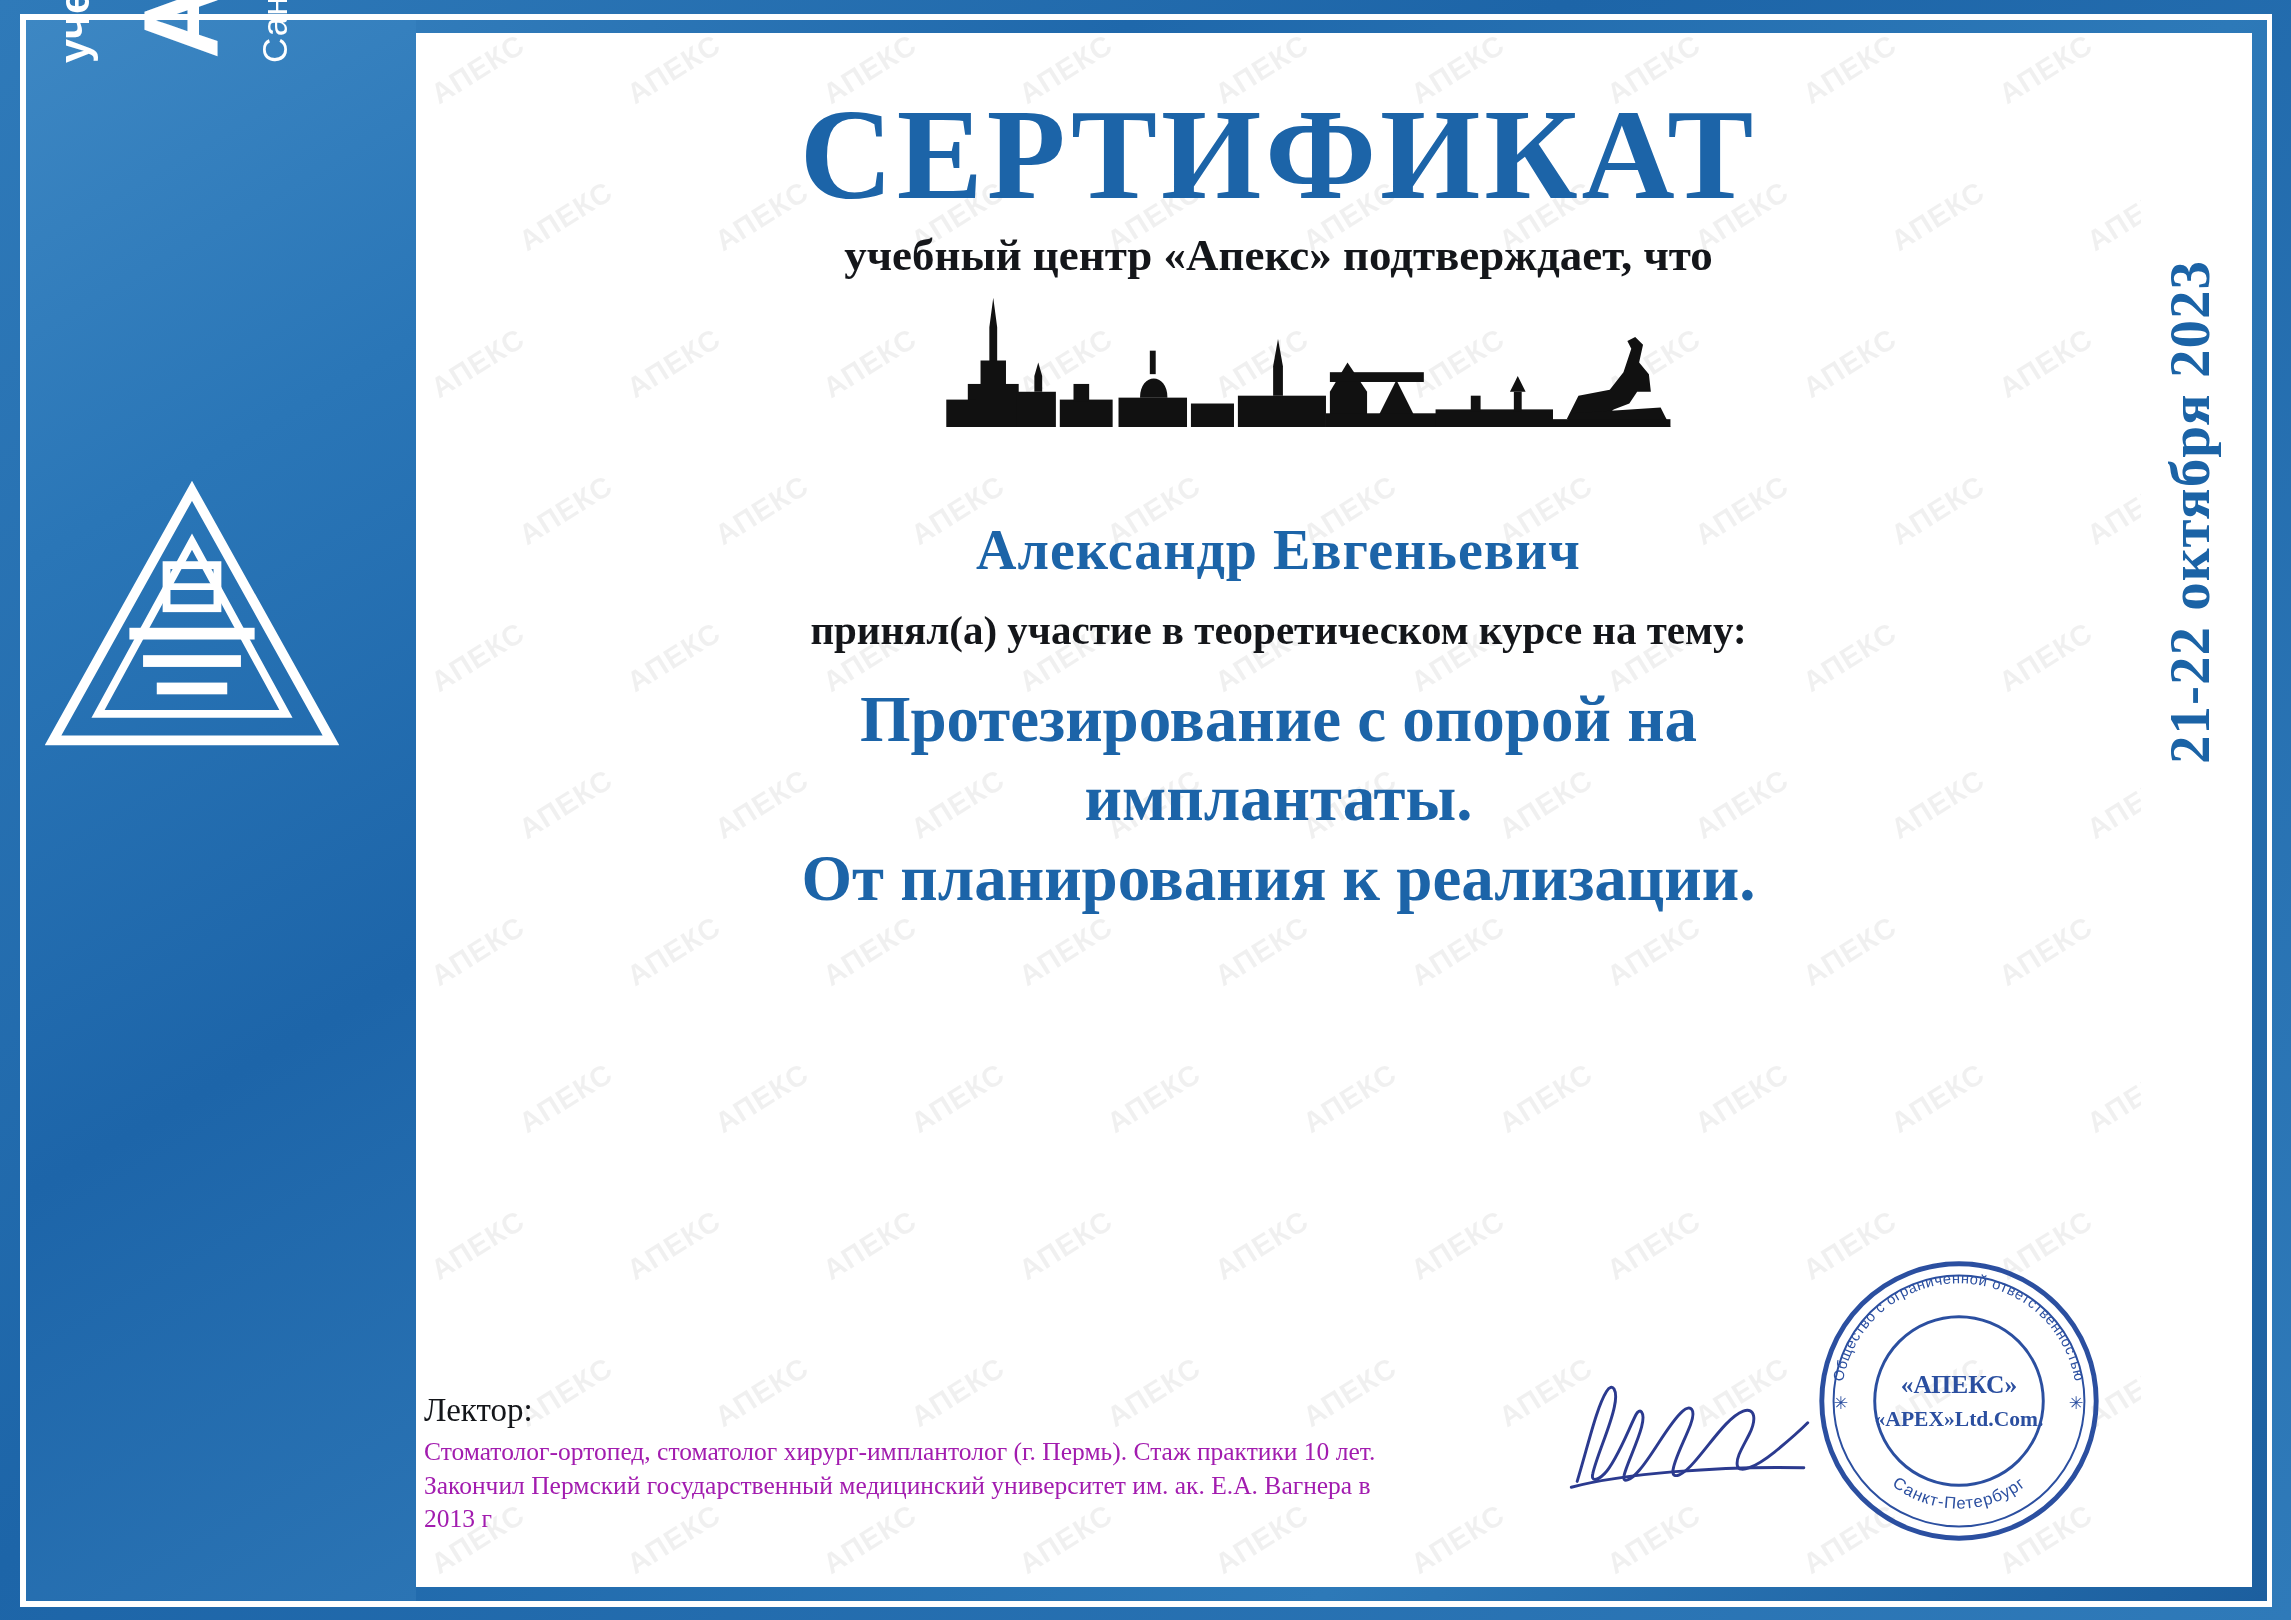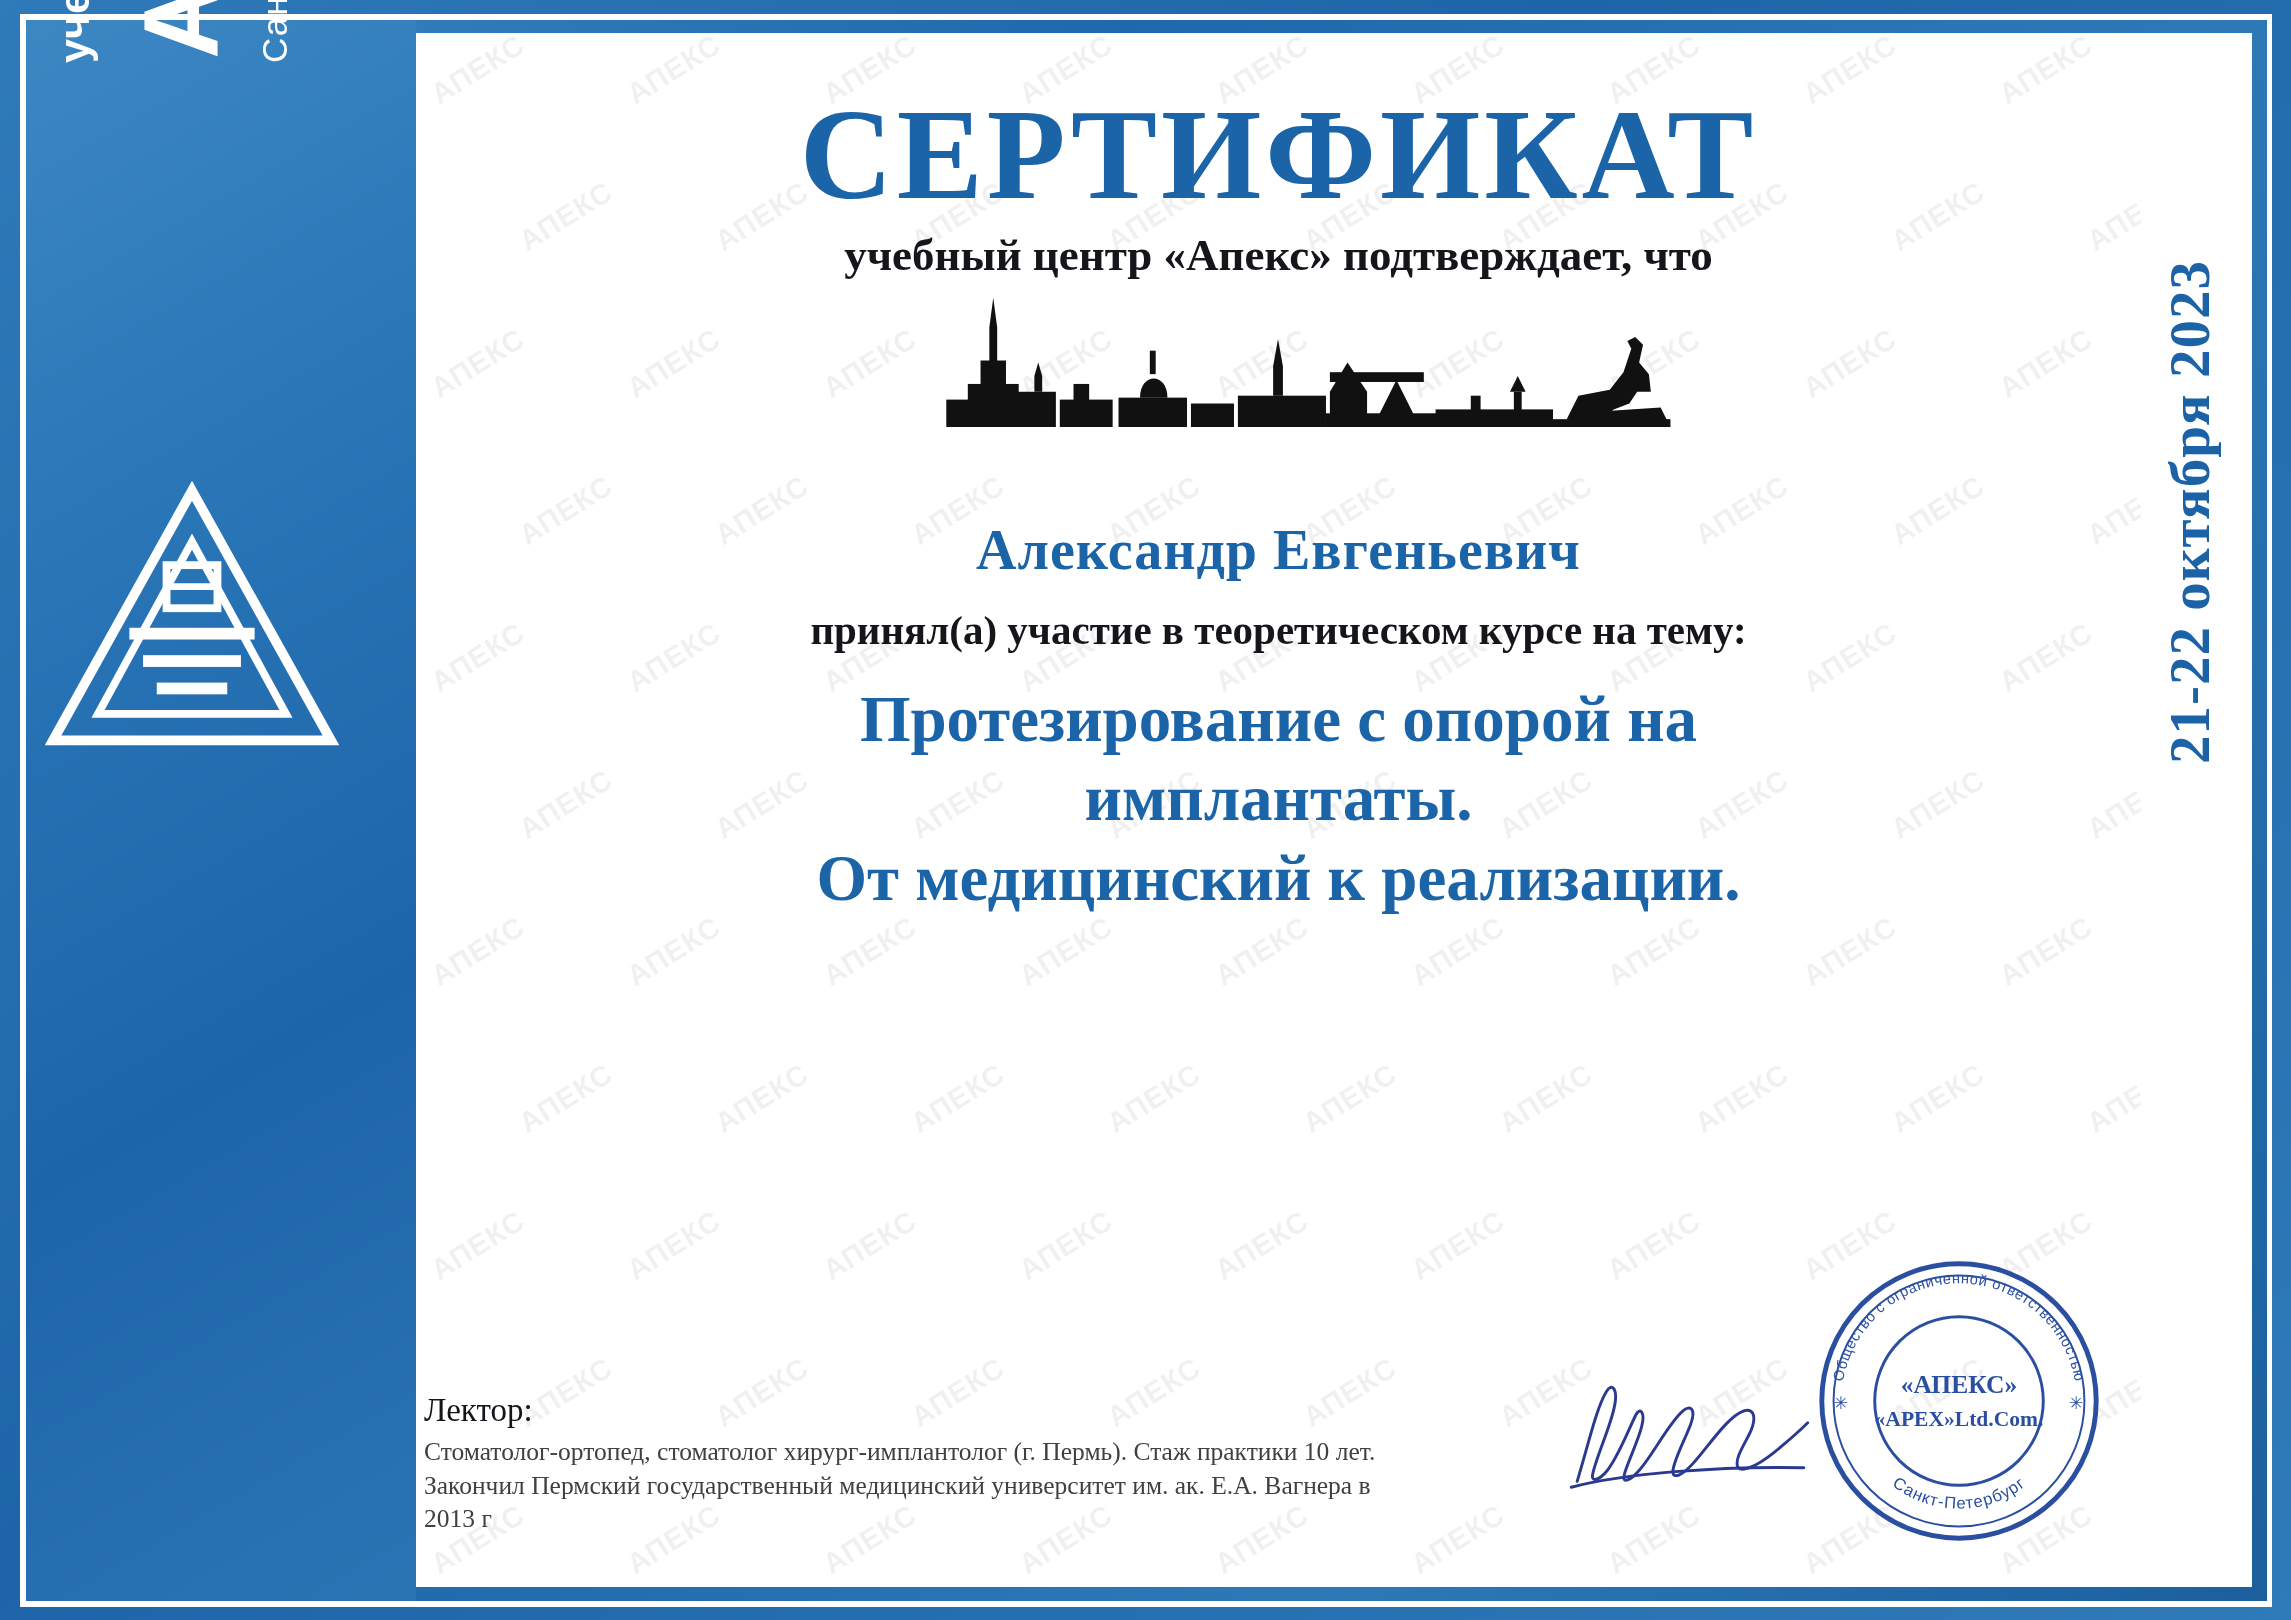--- a/index.html
+++ b/index.html
@@ -259,21 +259,21 @@
     margin-bottom: 5.9px;
   }
   .lecturer-name {
     color: #14161a;
     font-family: "Liberation Sans", sans-serif;
     font-weight: bold;
     font-size: 39px;
     margin-bottom: 7.8px;
   }
   .lecturer-desc {
-    color: #404040;
+    color: #a21caf;
     font-family: "Liberation Serif", serif;
     font-size: 25.5px;
     line-height: 1.32;
   }
 
   .signature {
     position: absolute;
     right: 323px;
     bottom: 88px;
     width: 255px;
@@ -463,21 +463,21 @@
         </g>
       </svg>
     </div>
 
     <div class="recipient-name">Александр Евгеньевич</div>
     <div class="participation">принял(а) участие в теоретическом курсе на тему:</div>
 
     <div class="course-title">
       <div>Протезирование с опорой на</div>
       <div>имплантаты.</div>
-      <div>От медицинский к реализации.</div>
+      <div>От планирования к реализации.</div>
     </div>
 
     <div class="lecturer-block">
       <div class="lecturer-label">Лектор:</div>
       <div class="lecturer-desc">Стоматолог-ортопед, стоматолог хирург-имплантолог (г. Пермь). Стаж практики 10 лет.</div>
       <div class="lecturer-desc">Закончил Пермский государственный медицинский университет им. ак. Е.А. Вагнера в 2013 г</div>
     </div>
 
     <div class="signature">
       <svg viewBox="0 0 260 130" width="255" height="127" aria-hidden="true">

